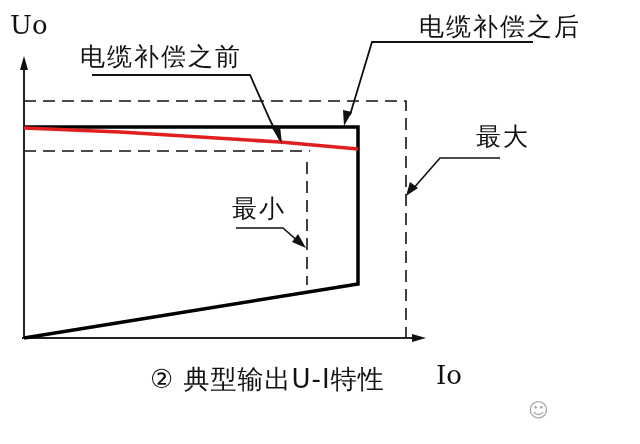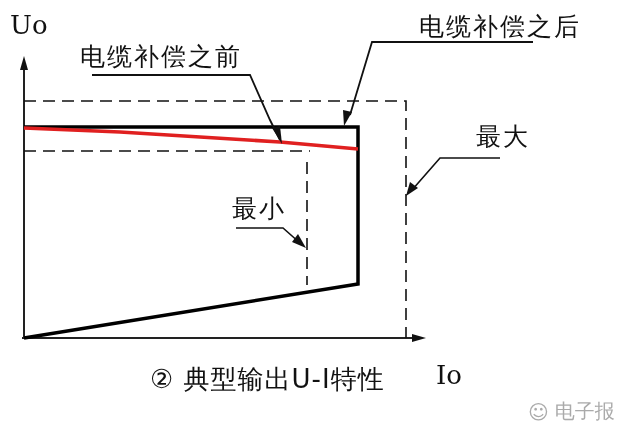--- a/index.html
+++ b/index.html
@@ -45,14 +45,13 @@
 
 <div class="lbl axis-lbl" style="left:10px;top:10px;">Uo</div>
 <div class="lbl axis-lbl" style="left:436px;top:317px;margin-top:43px;">Io</div>
 <div class="lbl cn" style="left:80px;top:40px;">电缆补偿之前</div>
 <div class="lbl cn" style="left:394px;top:10px;margin-left:25px;">电缆补偿之后</div>
 <div class="lbl cn" style="left:476px;top:120px;">最大</div>
 <div class="lbl cn" style="left:232px;top:192px;">最小</div>
 <div class="lbl caption" style="left:150px;top:362px;">② 典型输出U-I特性</div>
 <div class="lbl wm" style="left:528px;top:398px;">
   <span>☺</span>
-  <span>电子报</span>
 </div>
 
 </body></html>

